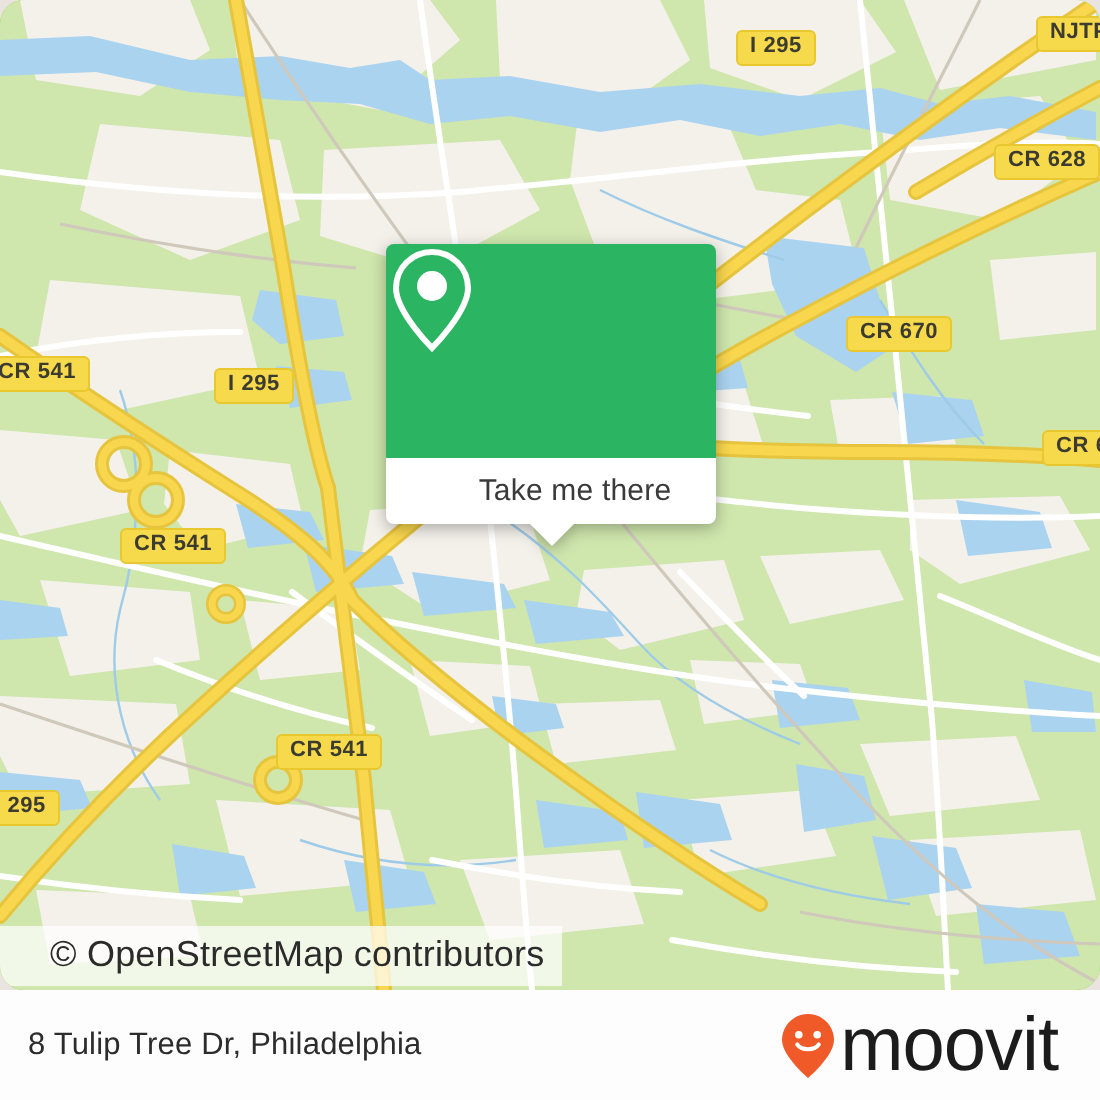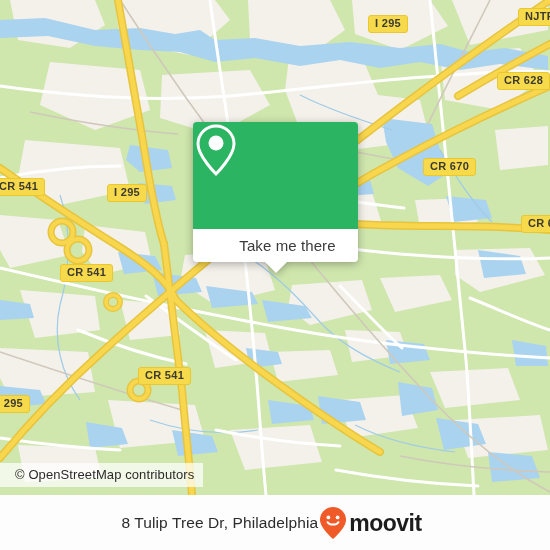--- a/index.html
+++ b/index.html
@@ -4,21 +4,21 @@
 <style>
   html,body{margin:0;padding:0;}
   body{
     width:550px;height:550px;overflow:hidden;
     font-family:"Liberation Sans", sans-serif;
     background:#e9e4df;
   }
   #root{position:relative;width:550px;height:550px;overflow:hidden;}
 
   
-  #map{position:absolute;left:0;top:0;width:550px;height:495px;overflow:hidden;background:#84cc16;}
+  #map{position:absolute;left:0;top:0;width:550px;height:495px;overflow:hidden;background:#84cc16;border-radius:12px;}
   #map svg{position:absolute;left:0;top:0;}
 
   
   .shield{
     position:absolute;
     background:#f7d94c;
     border:1.5px solid #e8c82e;
     border-radius:3px;
     color:#3b3b2f;
     font-size:11px;
@@ -55,38 +55,38 @@
     width:0;height:0;
     border-left:11px solid transparent;
     border-right:11px solid transparent;
     border-top:11px solid #ffffff;
   }
 
   
   #attrib{
     position:absolute;left:0;top:463px;
     background:rgba(255,255,255,.72);
-    padding:4px 9px 5px 15px;
-    font-size:13px;color:#2b2b2b;
+    padding:4px 9px 5px 25px;
+    font-size:18px;color:#2b2b2b;
     white-space:nowrap;
     letter-spacing:.1px;
   }
 
   
   #bottombar{
     position:absolute;left:0;top:495px;width:550px;height:55px;
     background:rgba(255,255,255,.93);
-    display:flex;align-items:center;justify-content:center;
+    display:flex;align-items:center;justify-content:space-between;
     box-sizing:border-box;padding:0 21px 0 14px;
     overflow:hidden;
   }
   #address{font-size:15.5px;color:#2c2c2c;letter-spacing:.1px;}
   #brand{display:flex;align-items:center;gap:1px;}
   #brand-word{
-    font-size:23px;font-weight:bold;color:#1c1c1c;letter-spacing:-.5px;
+    font-size:38px;font-weight:normal;color:#1c1c1c;letter-spacing:-.5px;
     line-height:30px;
   }
 </style>
 </head>
 <body>
 
 <div id="root">
 
   <div id="map">
     <svg width="550" height="495" viewBox="0 0 550 495">

